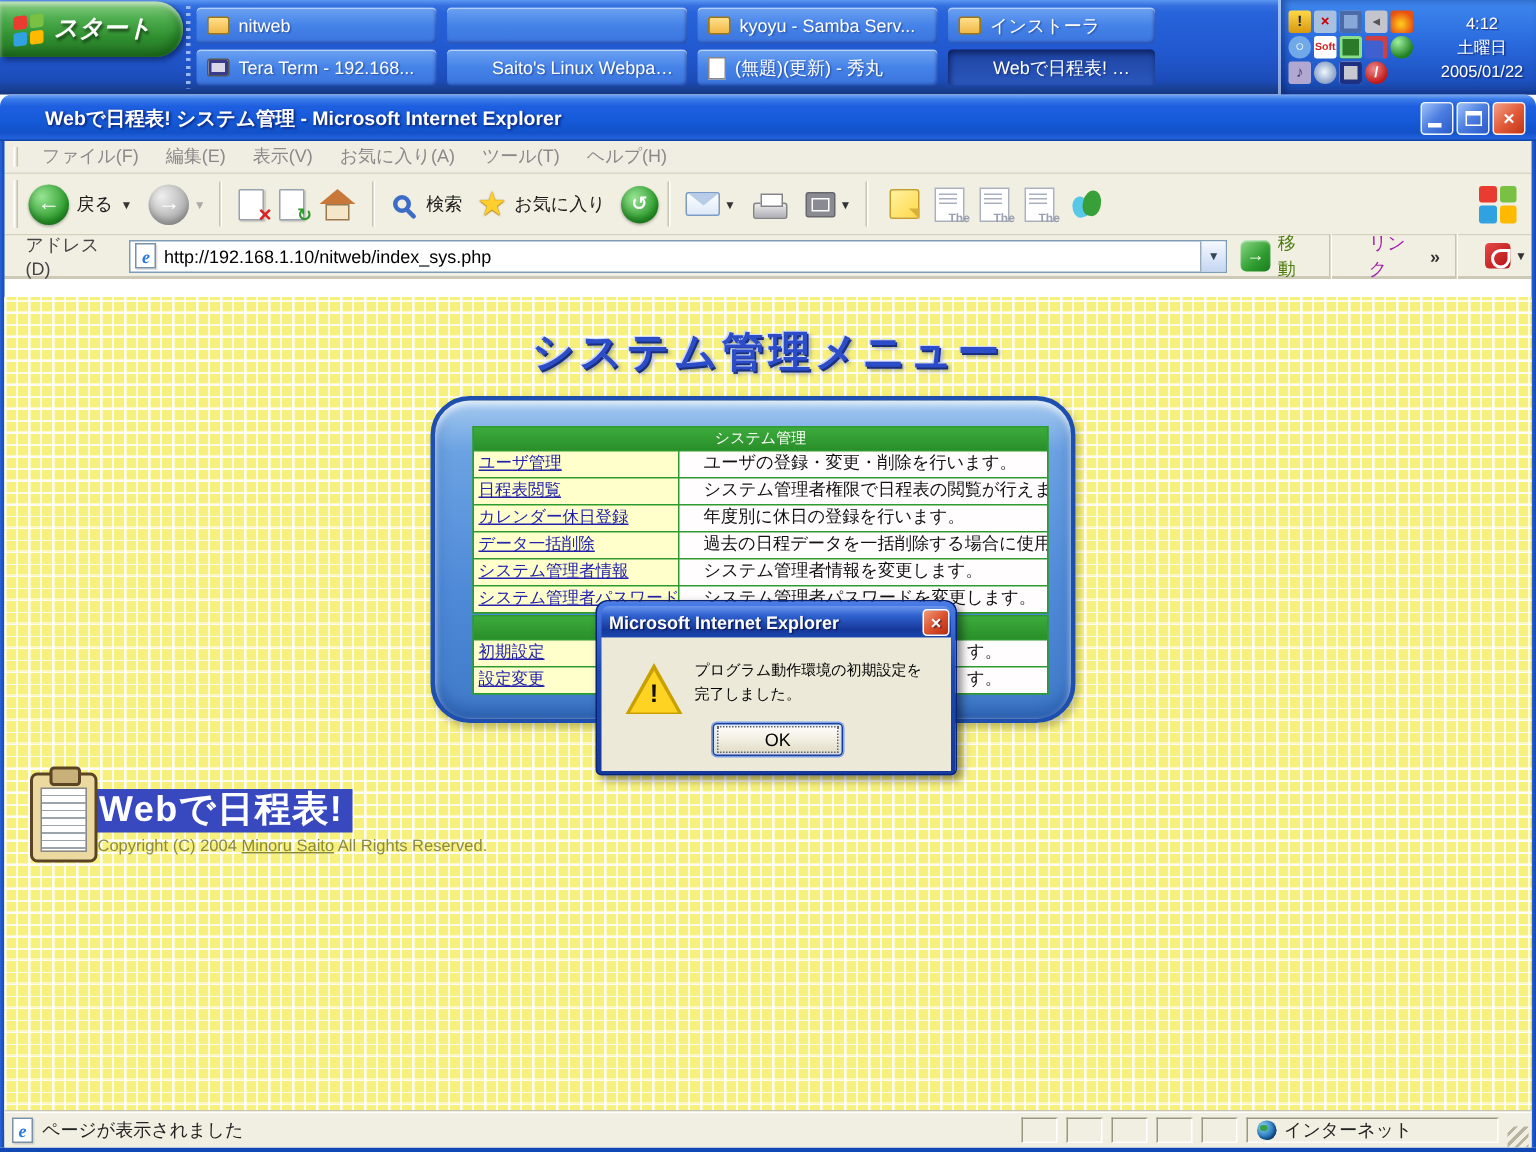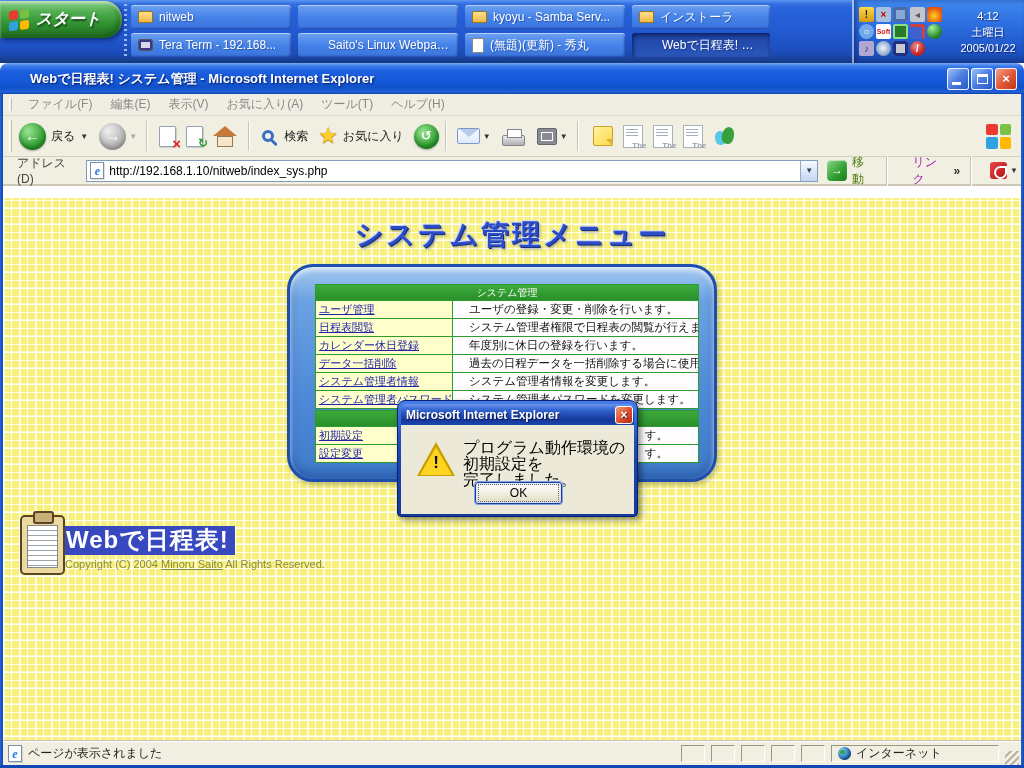--- a/index.html
+++ b/index.html
@@ -169,21 +169,21 @@
  font-size:12px;text-shadow:1px 1px 1px rgba(0,0,40,.65);cursor:default;
  background:linear-gradient(180deg,#6a96ee 0%,#2f62cf 30%,#16389a 75%,#1b47ad 100%);border-radius:5px 5px 0 0;}
 .dlg-close{margin-left:auto;width:18px;height:18px;border-radius:3px;border:1px solid #fff;color:#fff;
  background:linear-gradient(135deg,#f09a78,#dd5330 50%,#ba2b0e);font-size:12px;line-height:16px;
  text-align:center;font-weight:bold;cursor:pointer;}
 .dlg-body{height:89px;background:#ece9d8;position:relative;}
 .warn{position:absolute;left:16px;top:17px;width:38px;height:34px;}
 .warn::before{content:"";position:absolute;left:0;top:0;border-left:19px solid transparent;border-right:19px solid transparent;border-bottom:34px solid #caa000;}
 .warn::after{content:"";position:absolute;left:3px;top:5px;border-left:16px solid transparent;border-right:16px solid transparent;border-bottom:28px solid #ffd321;}
 .warn i{position:absolute;left:0;right:0;bottom:3px;z-index:2;text-align:center;font-weight:bold;font-style:normal;font-size:17px;color:#111;}
-.dlg-msg{position:absolute;left:62px;top:15px;font-size:16px;color:#000;line-height:16px;cursor:default;}
+.dlg-msg{position:absolute;left:62px;top:15px;font-size:10px;color:#000;line-height:16px;cursor:default;}
 .okbtn{position:absolute;left:74px;bottom:10px;width:87px;height:22px;border-radius:3px;border:1px solid #1c3f9f;
  background:linear-gradient(180deg,#ffffff,#f2efe2 50%,#e2ddc6 92%,#d6d2b8);
  box-shadow:0 0 0 1px #7da2e8,inset 0 0 2px 1px #cfe0f8;font-size:12px;color:#000;cursor:pointer;
  font-family:inherit;}
 .okfocus{display:block;margin:0 2px;border:1px dotted #666;padding:1px 0;text-align:center;}
 
 
 #clip{position:absolute;left:17px;top:317px;width:45px;height:60px;background:#ecd9a0;
  border:2px solid #5a4424;border-radius:5px;z-index:2;}
 #clip::before{content:"";position:absolute;left:11px;top:-6px;width:17px;height:9px;background:#c8b078;

